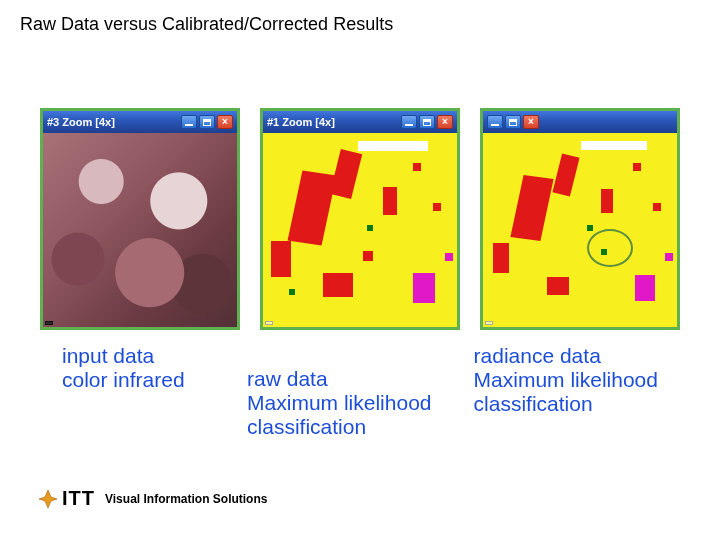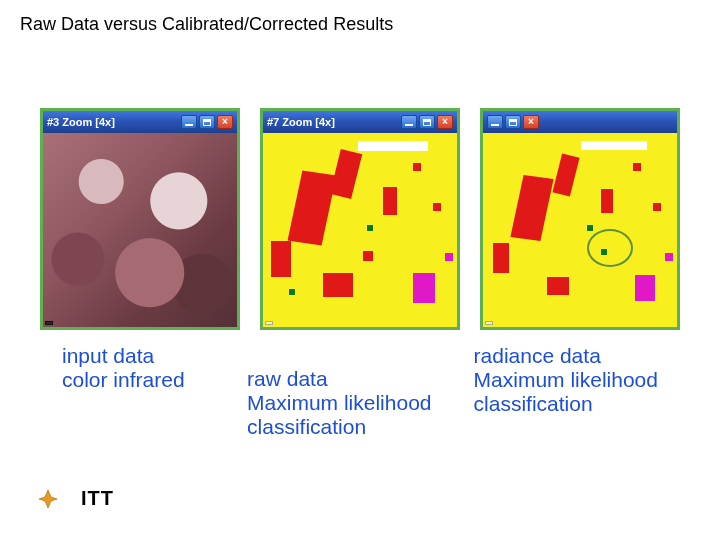--- a/index.html
+++ b/index.html
@@ -148,21 +148,21 @@
   }
   .cap1 { width: 210px; padding-left: 22px; }
   .cap2 { width: 230px; margin-top: 23px; }
   .cap3 { width: 230px; }
   .footer {
     position: absolute;
     left: 38px;
     bottom: 30px;
     display: flex;
     align-items: center;
-    gap: 23px;
+    gap: 4px;
   }
   .logo-mark {
     width: 20px;
     height: 20px;
     position: relative;
   }
   .logo-mark svg { width: 20px; height: 20px; }
   .logo-text {
     font-size: 20px;
     font-weight: bold;
@@ -197,21 +197,21 @@
       </div>
       <div class="img-area cir">
         <div class="statusbar statusbar-dark"></div>
       </div>
     </div>
   </div>
 
   <div class="panel">
     <div class="win">
       <div class="titlebar">
-        <span class="titlebar-text">#7 Zoom [4x]</span>
+        <span class="titlebar-text">#1 Zoom [4x]</span>
         <span class="tb-btn tb-min">
             <span class="tb-min-line"></span>
           </span>
         <span class="tb-btn tb-max">
             <span class="tb-max-box"></span>
           </span>
         <span class="tb-btn tb-close">×</span>
       </div>
       <div class="img-area cls">
         <div class="blob red" style="left:32px; top:40px; width:34px; height:70px; transform:skew(-12deg,8deg);"></div>
@@ -270,13 +270,14 @@
   <div class="cap cap3">radiance data<br>Maximum likelihood<br>classification</div>
 </div>
 
 <div class="footer">
   <span class="logo-mark">
     <svg viewBox="0 0 20 20">
       <polygon points="10,1 13,8 19,10 13,12 10,19 7,12 1,10 7,8" fill="#e89a1f" stroke="#a85f0a" stroke-width="0.6"></polygon>
     </svg>
   </span>
   <span class="logo-text">ITT</span>
+  <span class="tagline">Visual Information Solutions</span>
 </div>
 
 </body></html>

